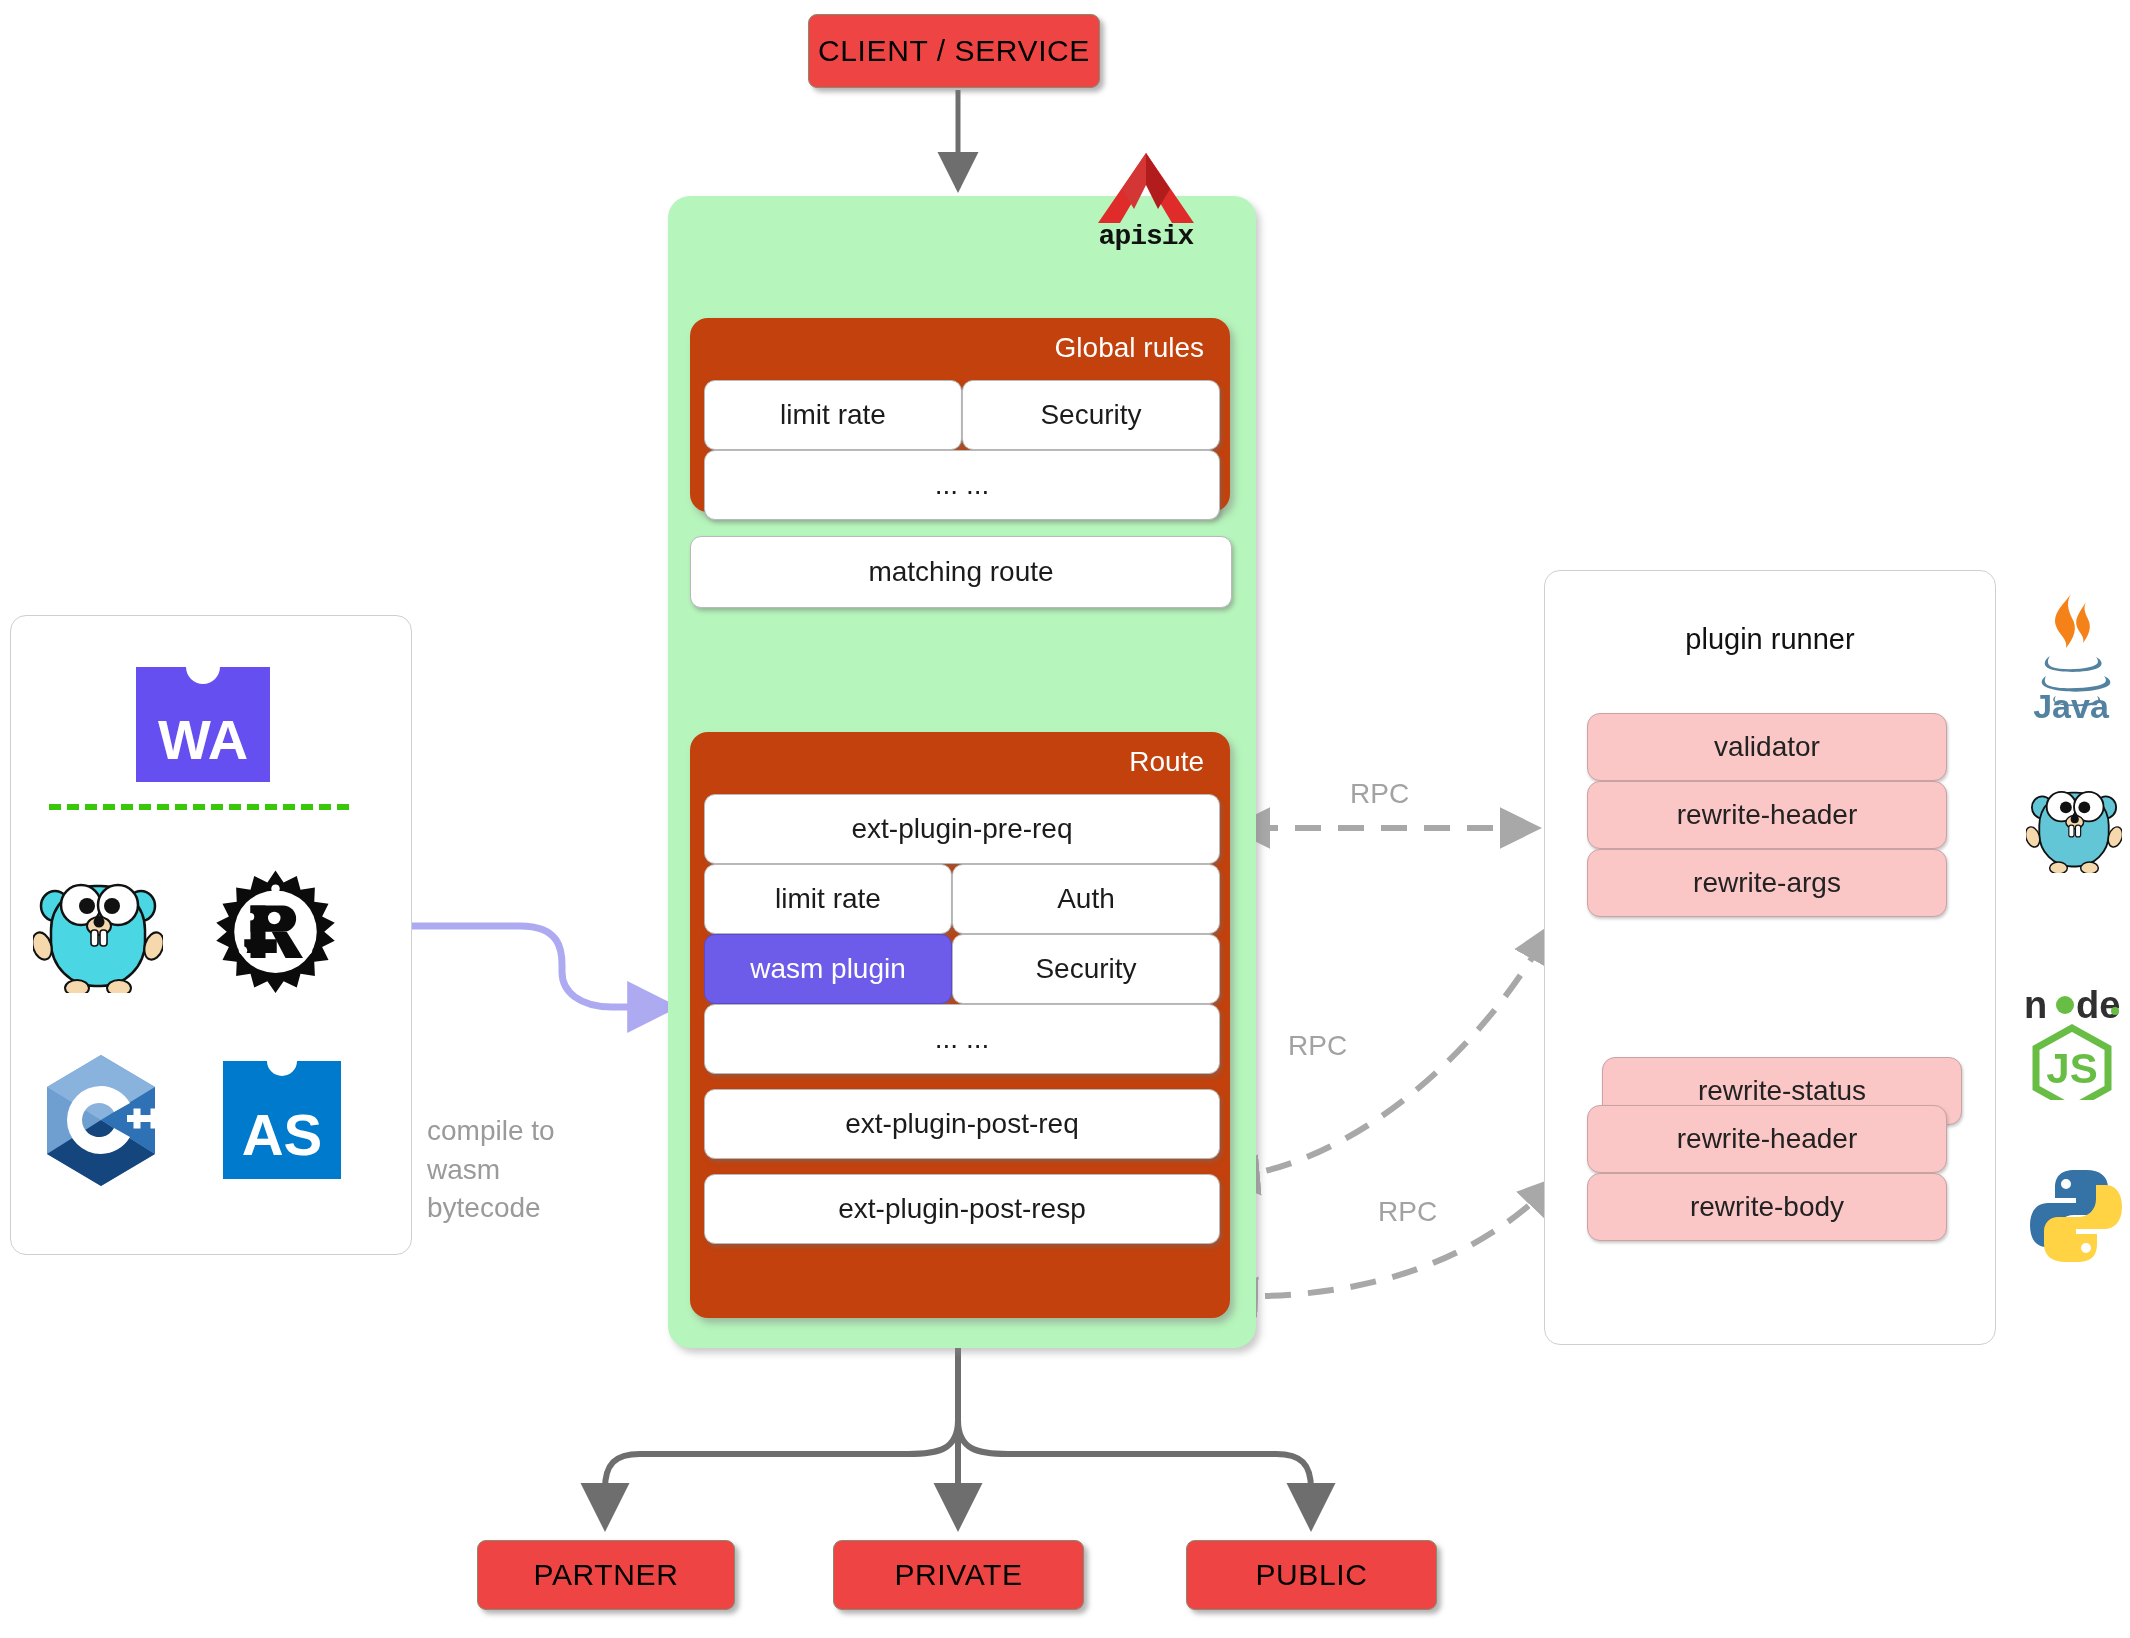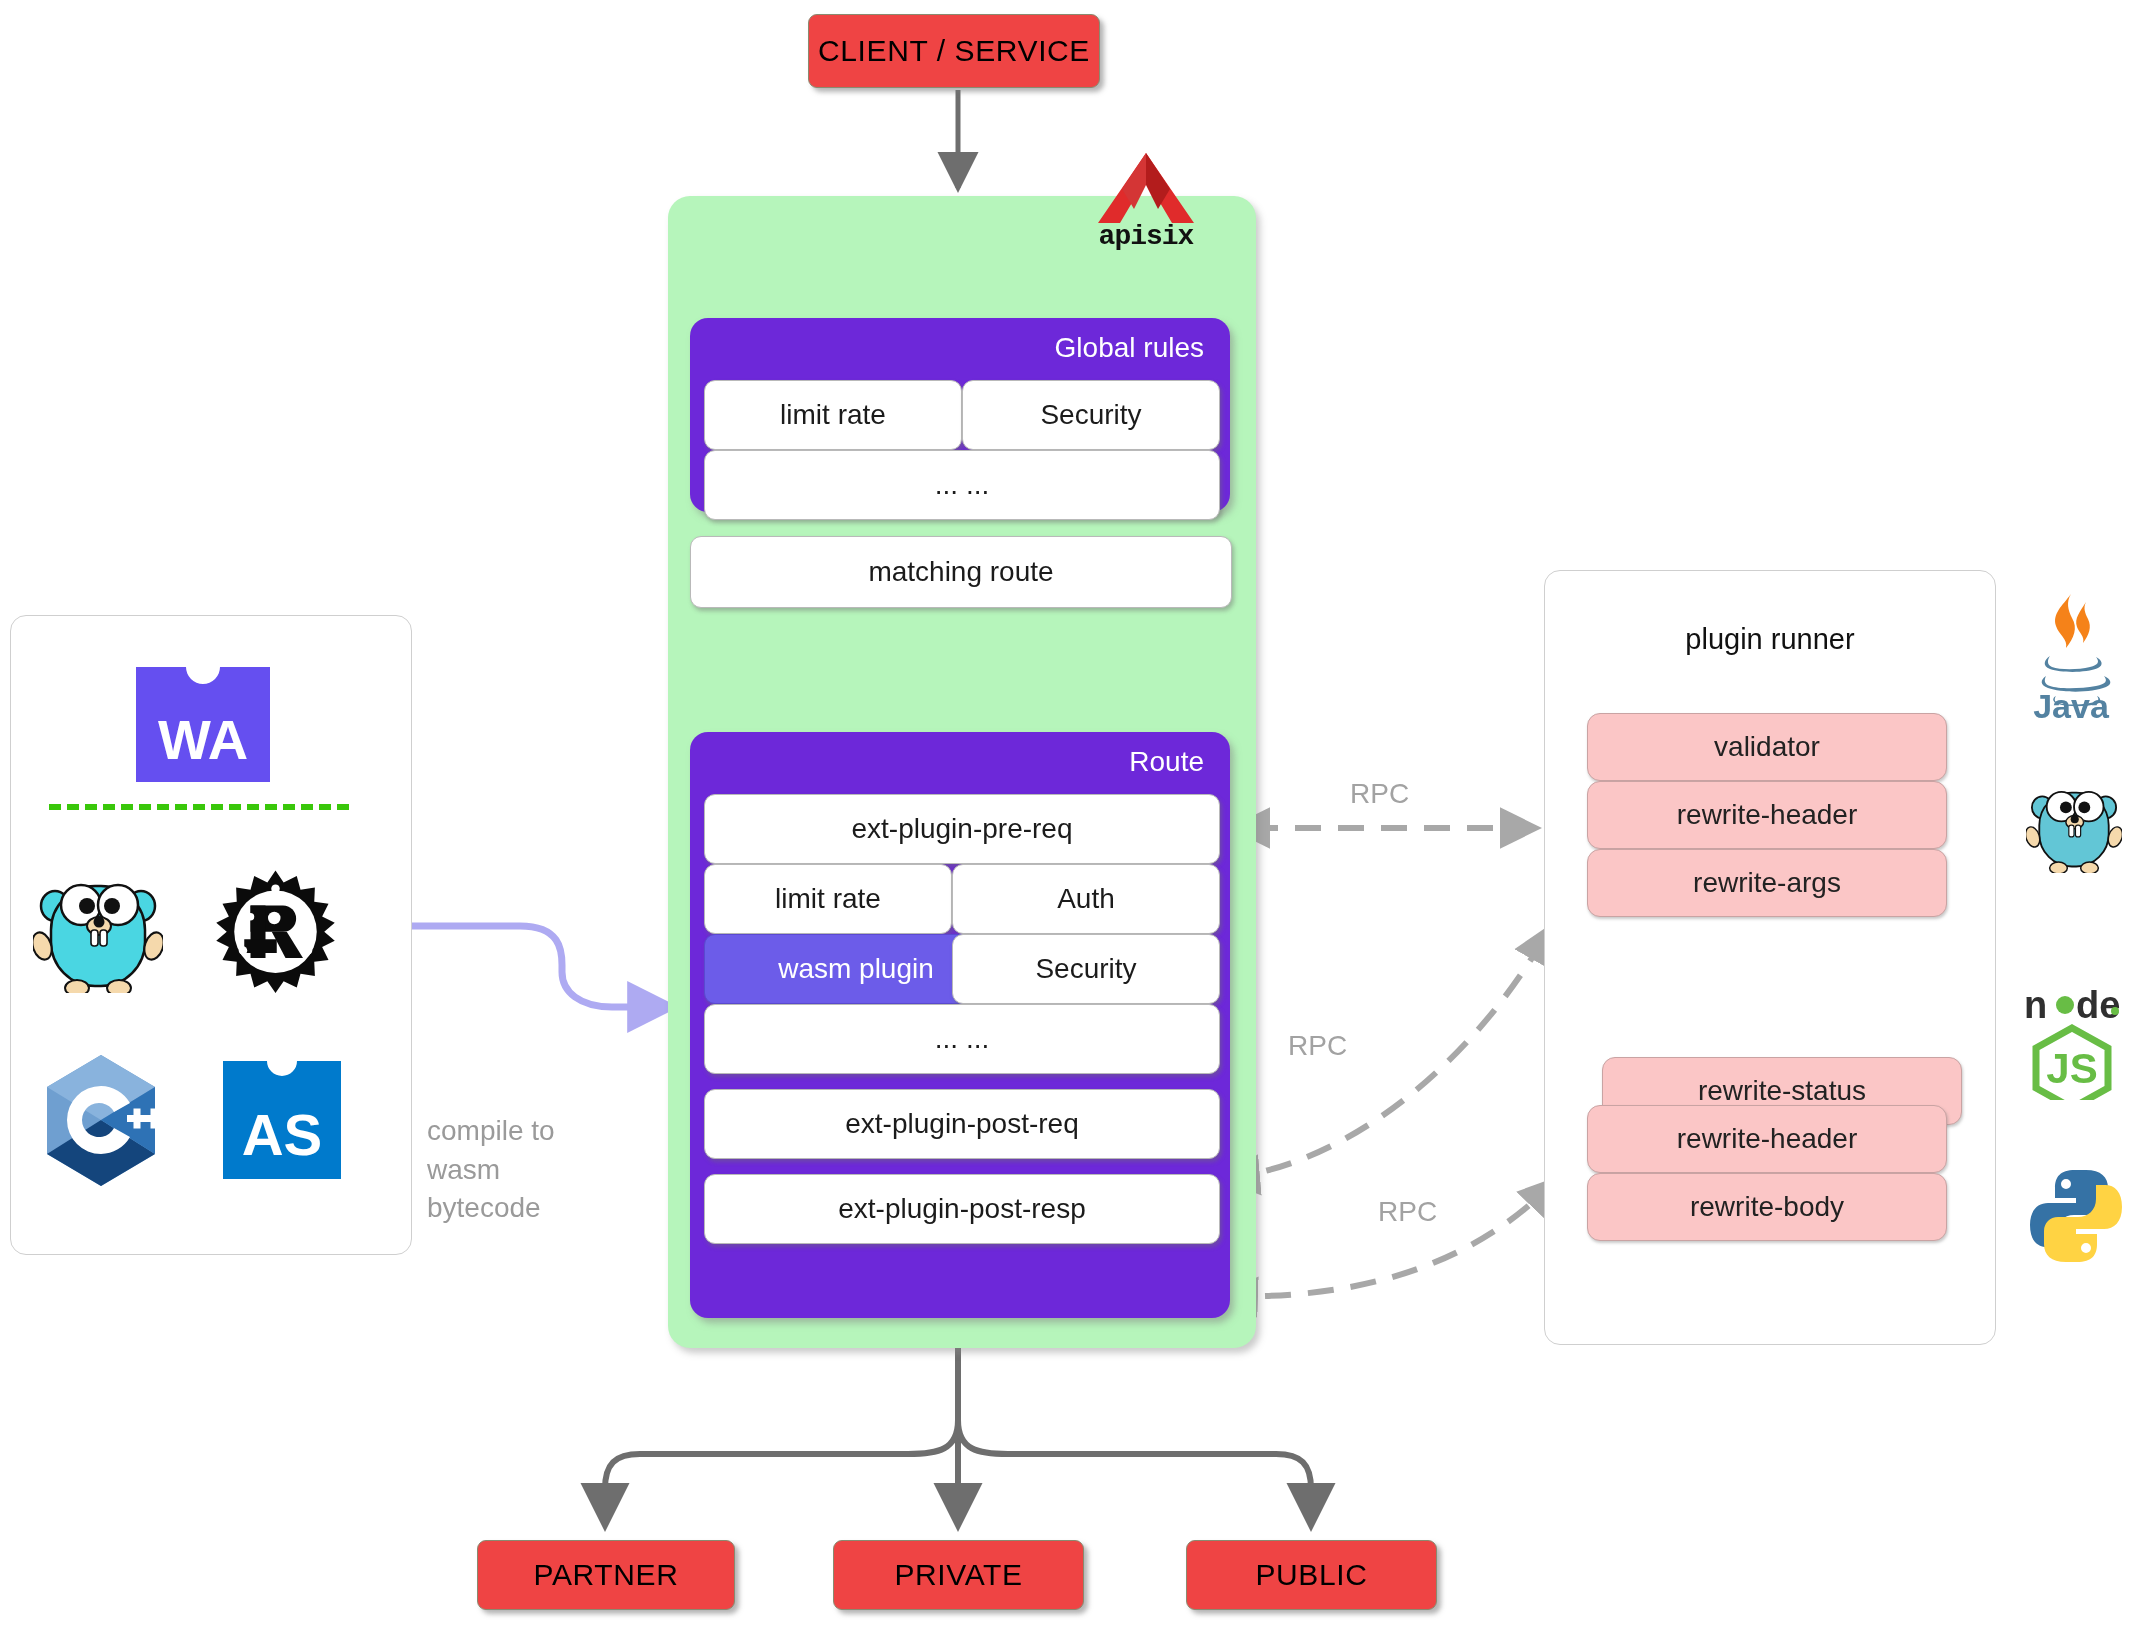--- a/index.html
+++ b/index.html
@@ -14,21 +14,21 @@
     background:#ef4444;border:1.5px solid #8a8a70;border-radius:9px;
     box-shadow:4px 4px 5px rgba(120,120,120,.55);
     display:flex;align-items:center;justify-content:center;
     color:#000;font-size:30px;letter-spacing:.6px;
   }
   .green-panel{
     background:#b6f5bb;border-radius:22px;
     box-shadow:4px 5px 7px rgba(140,140,140,.45);
   }
   .red-panel{
-    background:#6d28d9;border-radius:18px;
+    background:#c2410c;border-radius:18px;
     box-shadow:4px 5px 7px rgba(130,130,130,.5);
   }
   .red-panel-title{
     position:absolute;right:26px;top:14px;color:#ffffff;font-size:28px;
   }
   .white-chip{
     background:#ffffff;border:1.2px solid #b9b9b9;border-radius:11px;
     box-shadow:2px 3px 4px rgba(110,110,110,.45);
     display:flex;align-items:center;justify-content:center;
     color:#1b1b1b;font-size:28px;
@@ -163,21 +163,21 @@
         <span>ext-plugin-pre-req</span>
       </div>
 
       <div class="abs white-chip" style="left:14px;top:132px;width:246px;height:68px;">
         <span>limit rate</span>
       </div>
       <div class="abs white-chip" style="left:262px;top:132px;width:266px;height:68px;">
         <span>Auth</span>
       </div>
 
-      <div class="abs wasm-chip" style="left:14px;top:202px;width:246px;height:68px;padding-left:28px;">
+      <div class="abs wasm-chip" style="left:14px;top:202px;width:246px;height:68px;">
         <span>wasm plugin</span>
       </div>
       <div class="abs white-chip" style="left:262px;top:202px;width:266px;height:68px;">
         <span>Security</span>
       </div>
 
       <div class="abs white-chip" style="left:14px;top:272px;width:514px;height:68px;">
         <span>... ...</span>
       </div>
       <div class="abs white-chip" style="left:14px;top:357px;width:514px;height:68px;">

